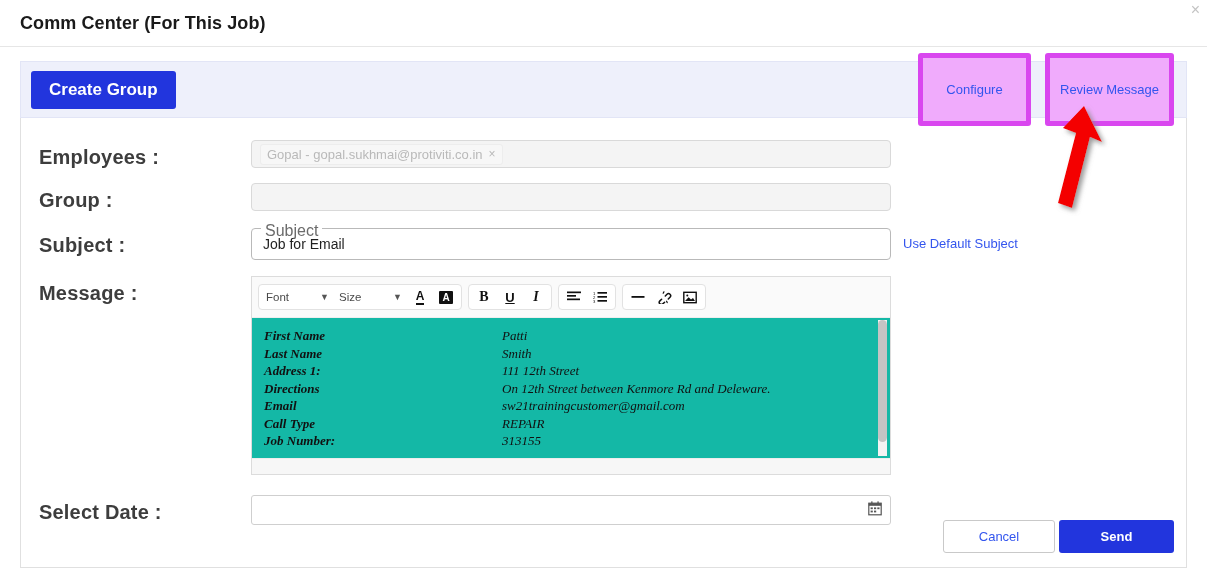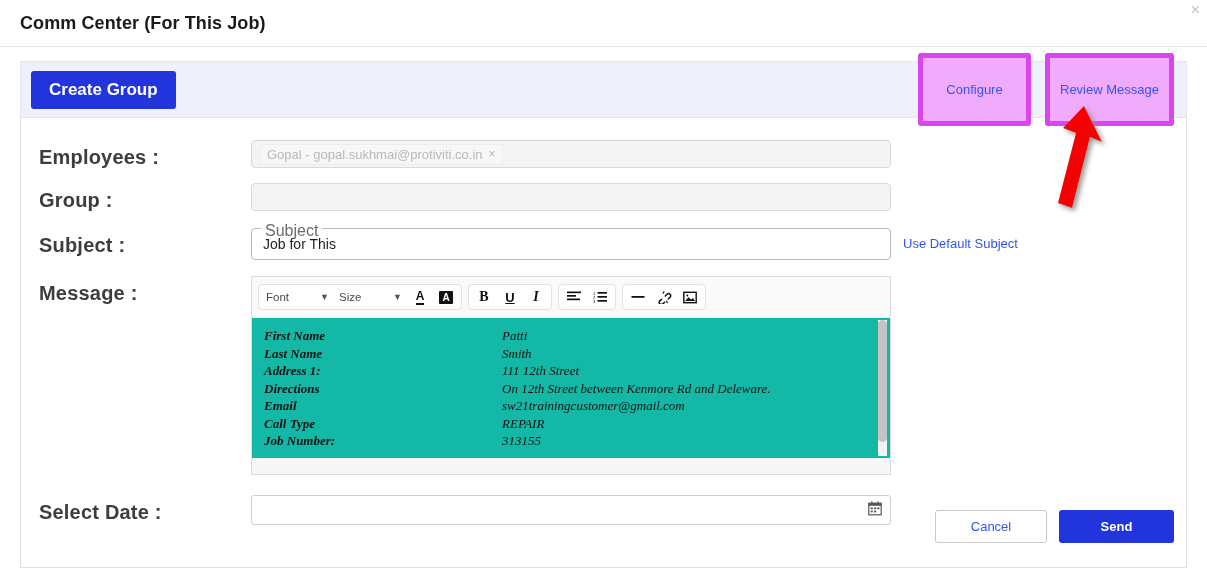--- a/index.html
+++ b/index.html
@@ -309,23 +309,23 @@
     top: 5px;
     width: 14px;
     height: 15px;
     cursor: pointer;
   }
 
   
   .footer-actions {
     position: absolute;
     right: 12px;
-    bottom: 24px;
-    display: flex;
-    gap: 12px;
+    bottom: 14px;
+    display: flex;
+    gap: 4px;
     align-items: center;
   }
   .btn-cancel {
     background: #ffffff;
     color: #3355ee;
     border: 1px solid #c9c9c9;
     padding: 8px 10px;
     min-width: 112px;
     text-align: center;
   }
@@ -386,21 +386,21 @@
       <div class="field-col">
         <input class="plain-input" type="text" value="" style="">
       </div>
     </div>
 
     <div class="form-row" style="margin-bottom:16px;">
       <div class="form-label">Subject :</div>
       <div class="field-col">
         <div class="outlined-field">
           <span class="outlined-label">Subject</span>
-          <span class="outlined-value">Job for This</span>
+          <span class="outlined-value">Job for Email</span>
         </div>
         <span class="link-text">Use Default Subject</span>
       </div>
     </div>
 
     <div class="form-row" style="">
       <div class="form-label">Message :</div>
       <div class="field-col">
         <div class="editor">
 

